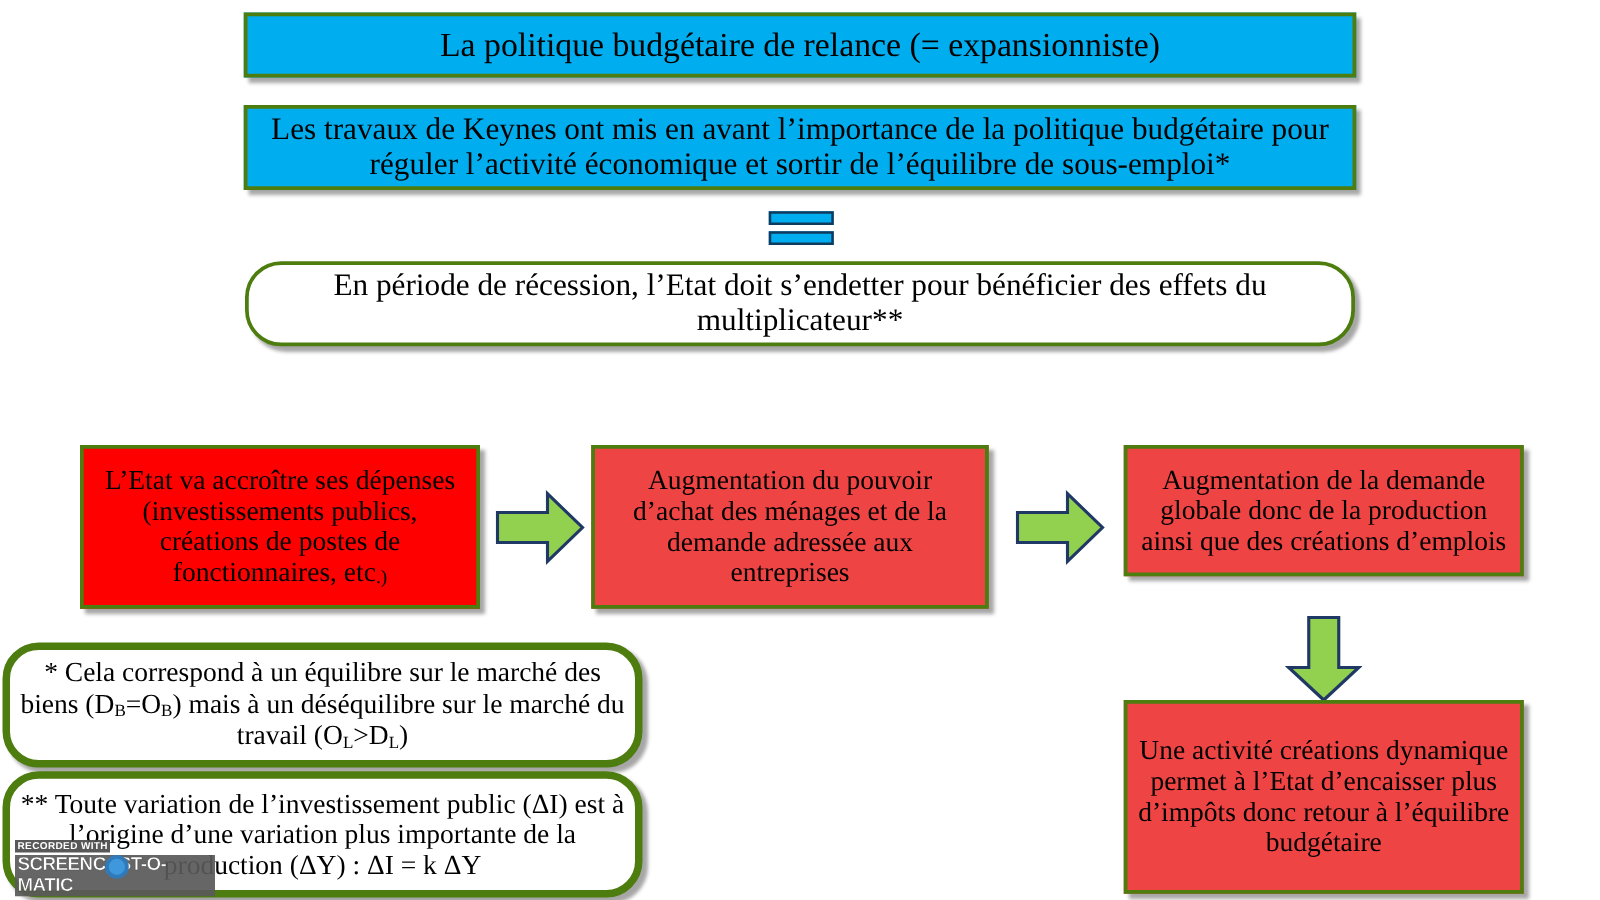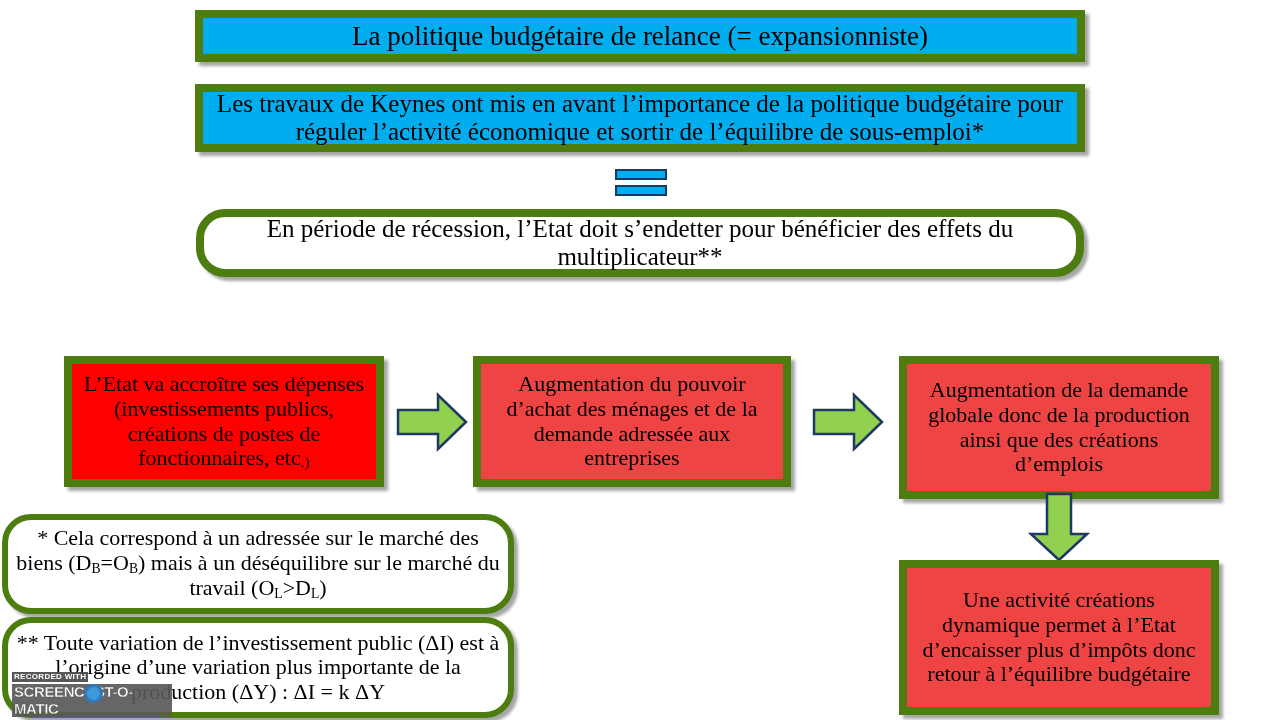--- a/index.html
+++ b/index.html
@@ -14,21 +14,21 @@
     background: #ffffff;
     overflow: hidden;
     font-family: "Liberation Serif", "DejaVu Serif", serif;
     color: #000000;
   }
 
   
   .box {
     position: absolute;
     box-sizing: border-box;
-    border: 8px solid #4d7c0f;
+    border: 3px solid #4d7c0f;
     display: flex;
     align-items: center;
     justify-content: center;
     text-align: center;
     line-height: 1.12;
     box-shadow: 4px 4px 3px rgba(0,0,0,0.35);
   }
   .box .txt {
     display: block;
     width: 100%;
@@ -41,21 +41,21 @@
   .red   { background: #FF0000; }
   .green { background: #ef4444; }
 
   
   #title-box      { left: 195px; top: 10px;  width: 890px; height: 52px;  font-size: 27px; }
   #keynes-box     { left: 195px; top: 84px;  width: 890px; height: 68px;  font-size: 25px; }
   #recession-box  { left: 196px; top: 209px; width: 888px; height: 68px;  font-size: 25px; }
 
   #etat-box       { left: 64px;  top: 356px; width: 320px; height: 131px; font-size: 22px; }
   #pouvoir-box    { left: 473px; top: 356px; width: 318px; height: 131px; font-size: 22px; }
-  #demande-box    { left: 899px; top: 356px; width: 320px; height: 143px; font-size: 22px; }
+  #demande-box    { left: 899px; top: 356px; width: 320px; height: 105px; font-size: 22px; }
   #activite-box   { left: 899px; top: 560px; width: 320px); }
   #activite-box   { left: 899px; top: 560px; width: 320px; height: 155px; font-size: 22px; }
 
   #note1-box      { left: 2px;   top: 514px; width: 512px; height: 100px; font-size: 22px; border-width: 6px; }
   #note2-box      { left: 2px;   top: 617px; width: 512px; height: 101px; font-size: 22px; border-width: 6px; }
 
   
   #equals-sign {
     position: absolute;
     left: 615px;
@@ -192,21 +192,21 @@
     <svg viewBox="0 0 62 70" xmlns="http://www.w3.org/2000/svg" aria-hidden="true">
       <polygon points="19,2 43,2 43,42 59,42 31,68 3,42 19,42" fill="#92D050" stroke="#1F3864" stroke-width="2.5" stroke-linejoin="miter"></polygon>
     </svg>
   </div>
 
   <div class="box green" id="activite-box">
     <span class="txt">Une activité créations dynamique permet à l’Etat d’encaisser plus d’impôts donc retour à l’équilibre budgétaire</span>
   </div>
 
   <div class="box white" id="note1-box">
-    <span class="txt"><span>* Cela correspond à un adressée sur le marché des biens (D</span><sub>B</sub><span>=O</span><sub>B</sub><span>) mais à un déséquilibre sur le marché du travail (O</span><sub>L</sub><span>&gt;D</span><sub>L</sub><span>)</span></span>
+    <span class="txt"><span>* Cela correspond à un équilibre sur le marché des biens (D</span><sub>B</sub><span>=O</span><sub>B</sub><span>) mais à un déséquilibre sur le marché du travail (O</span><sub>L</sub><span>&gt;D</span><sub>L</sub><span>)</span></span>
   </div>
 
   <div class="box white" id="note2-box">
     <span class="txt">** Toute variation de l’investissement public (ΔI) est à l’origine d’une variation plus importante de la production (ΔY) : ΔI = k ΔY</span>
   </div>
 
   <div id="watermark">
     <span class="wm-line1">RECORDED WITH</span>
     <span class="wm-line2">SCREENCAST-O-MATIC</span>
     <span class="wm-dot"></span>

